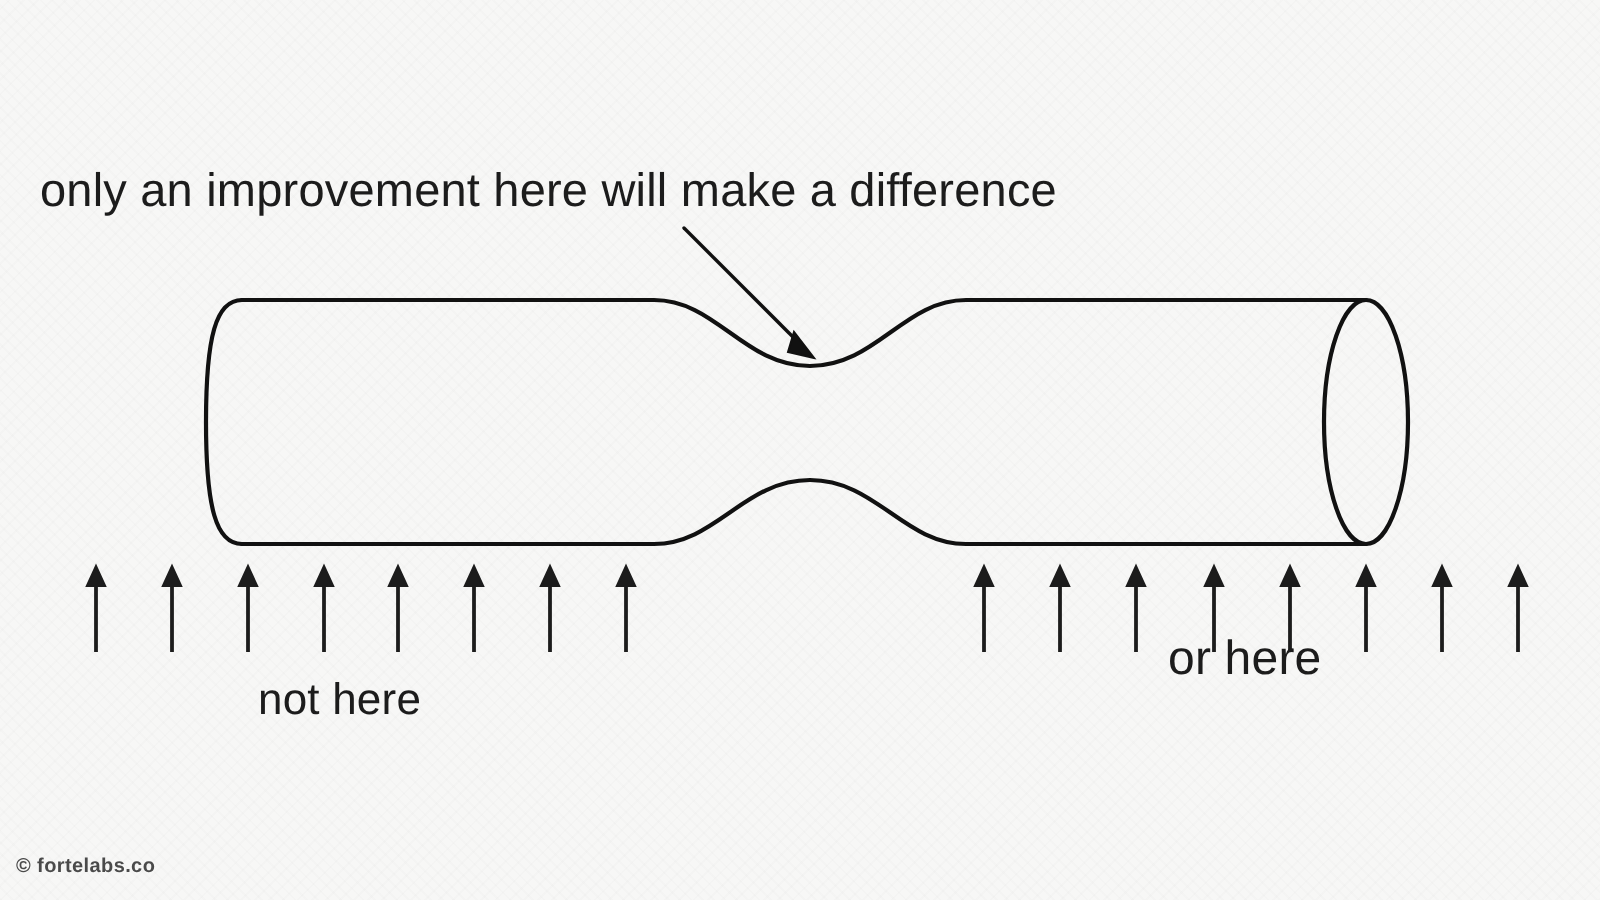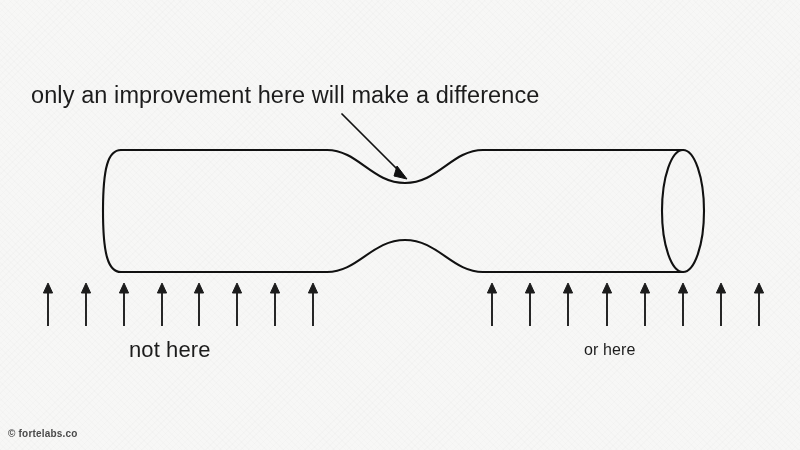--- a/index.html
+++ b/index.html
@@ -30,35 +30,35 @@
     height: 450px;
   }
   .lbl {
     position: absolute;
     color: #1c1c1c;
     font-weight: 400;
     white-space: nowrap;
     letter-spacing: 0.1px;
   }
   #headline {
-    left: 31px;
+    left: 20px;
     top: 82px;
     font-size: 23.5px;
     line-height: 26px;
   }
   #label-left {
     left: 129px;
     top: 337px;
     font-size: 22px;
     line-height: 26px;
   }
   #label-right {
     left: 584px;
-    top: 337px;
-    font-size: 16px;
+    top: 317px;
+    font-size: 24px;
     line-height: 26px;
   }
   #watermark {
     left: 8px;
     top: 428px;
     font-size: 10px;
     color: #4a4a4a;
     letter-spacing: 0.2px;
     font-weight: bold;
   }

